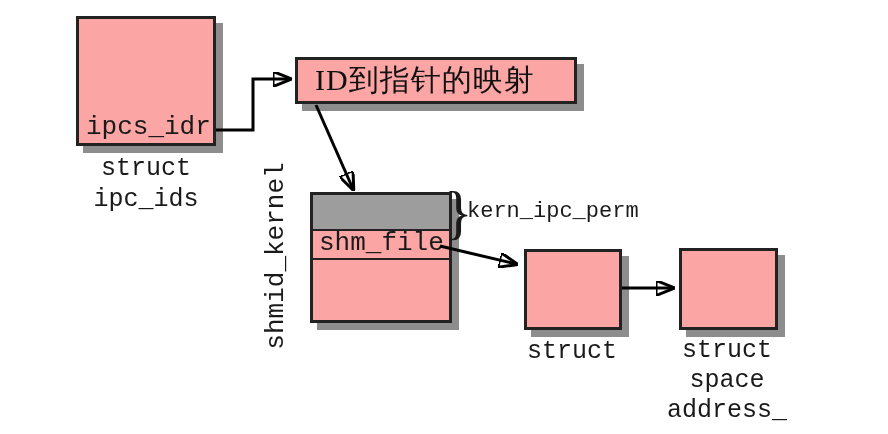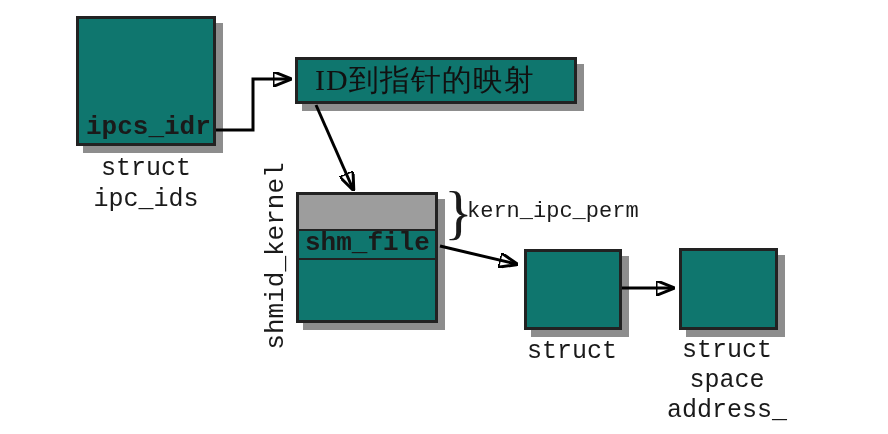--- a/index.html
+++ b/index.html
@@ -8,46 +8,46 @@
     width: 888px;
     height: 434px;
     background: #ffffff;
     overflow: hidden;
     font-family: "Liberation Mono", monospace;
     color: #1a1a1a;
   }
   .box {
     position: absolute;
     box-sizing: border-box;
-    background: #0f766e;
+    background: #fca5a5;
     border: 3px solid #222222;
     box-shadow: 7px 7px 0 0 #8d8d8d;
   }
   
   .ipc-ids-box { left: 76px; top: 16px; width: 140px; height: 130px; }
   .ipc-ids-field {
     position: absolute; left: 7px; bottom: 2px;
-    font-size: 26px; line-height: 28px; letter-spacing: 0; font-weight: bold;
+    font-size: 26px; line-height: 28px; letter-spacing: 0;
   }
   .ipc-ids-caption {
     position: absolute; left: 56px; top: 153px; width: 180px;
     text-align: center; font-size: 25px; line-height: 31px;
   }
   
   .id-map-box {
     left: 295px; top: 57px; width: 282px; height: 47px;
     display: flex; align-items: center;
   }
   .id-map-label {
     font-family: "Liberation Serif", "DejaVu Serif", serif;
     font-size: 30px; padding-left: 17px; letter-spacing: 1px;
     white-space: nowrap; color: #111;
   }
   
-  .shmid-box { left: 296px; top: 192px; width: 142px; height: 131px; padding: 0; font-weight: bold; }
+  .shmid-box { left: 310px; top: 192px; width: 142px; height: 131px; padding: 0; }
   .shmid-sec-dark { height: 34px; background: #9d9d9d; }
   .shmid-sec-file {
     box-sizing: border-box; height: 31px;
     border-top: 2.5px solid #222222; border-bottom: 2.5px solid #222222;
     font-size: 26px; line-height: 25px; padding-left: 6px;
     white-space: nowrap; overflow: hidden;
   }
   .shmid-side-label {
     position: absolute; left: 176px; top: 243px; width: 200px; height: 26px;
     text-align: center; font-size: 26px; line-height: 26px;

